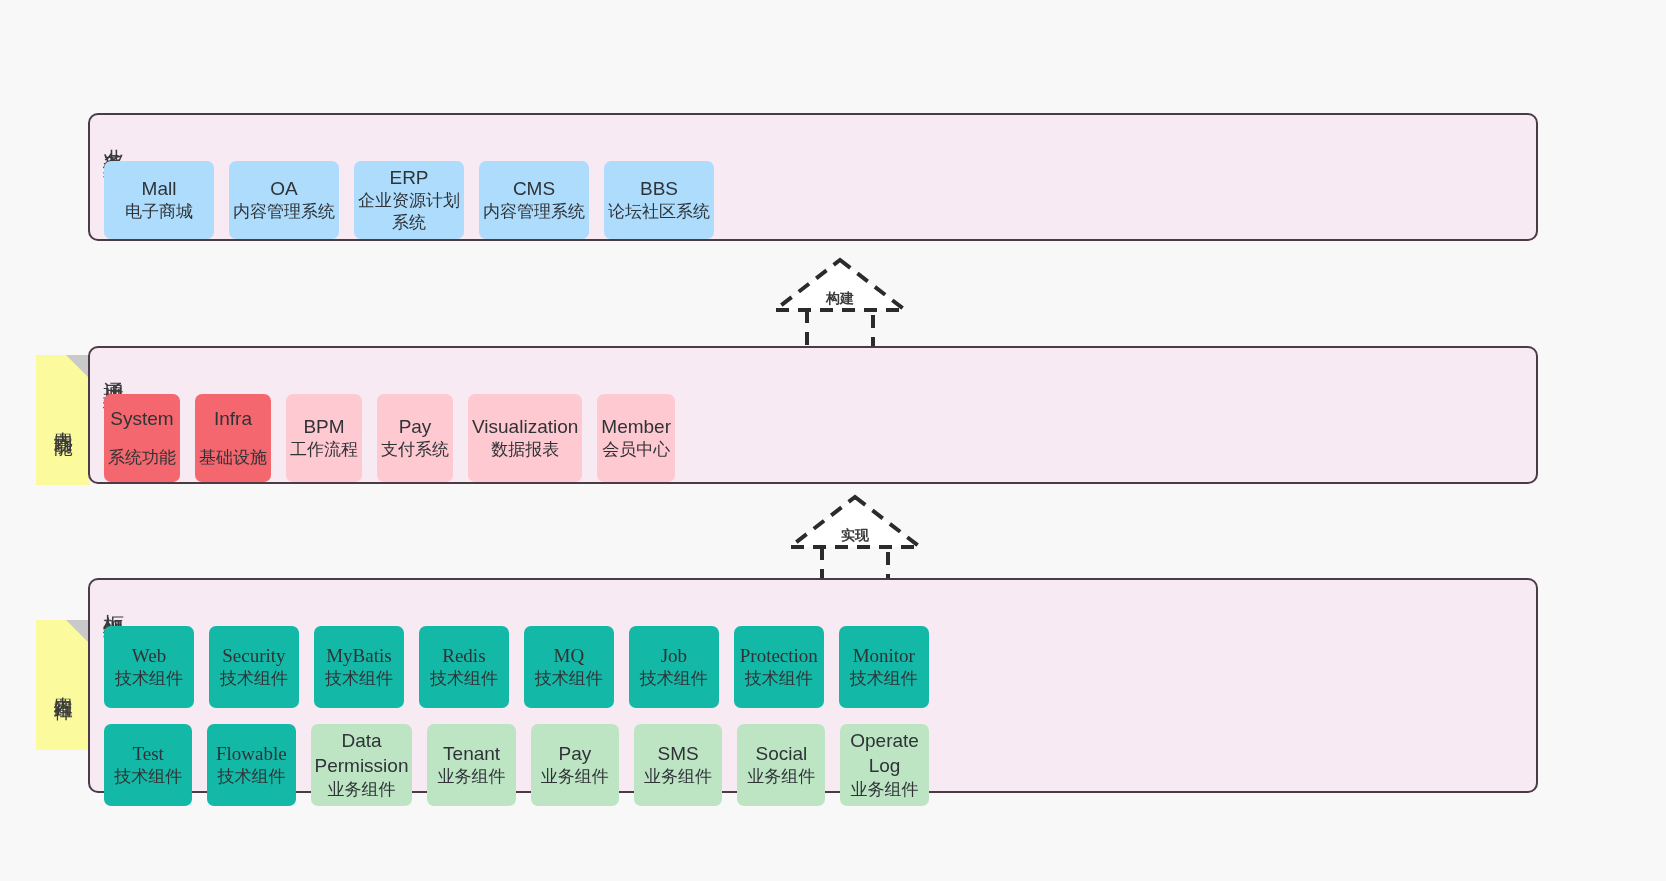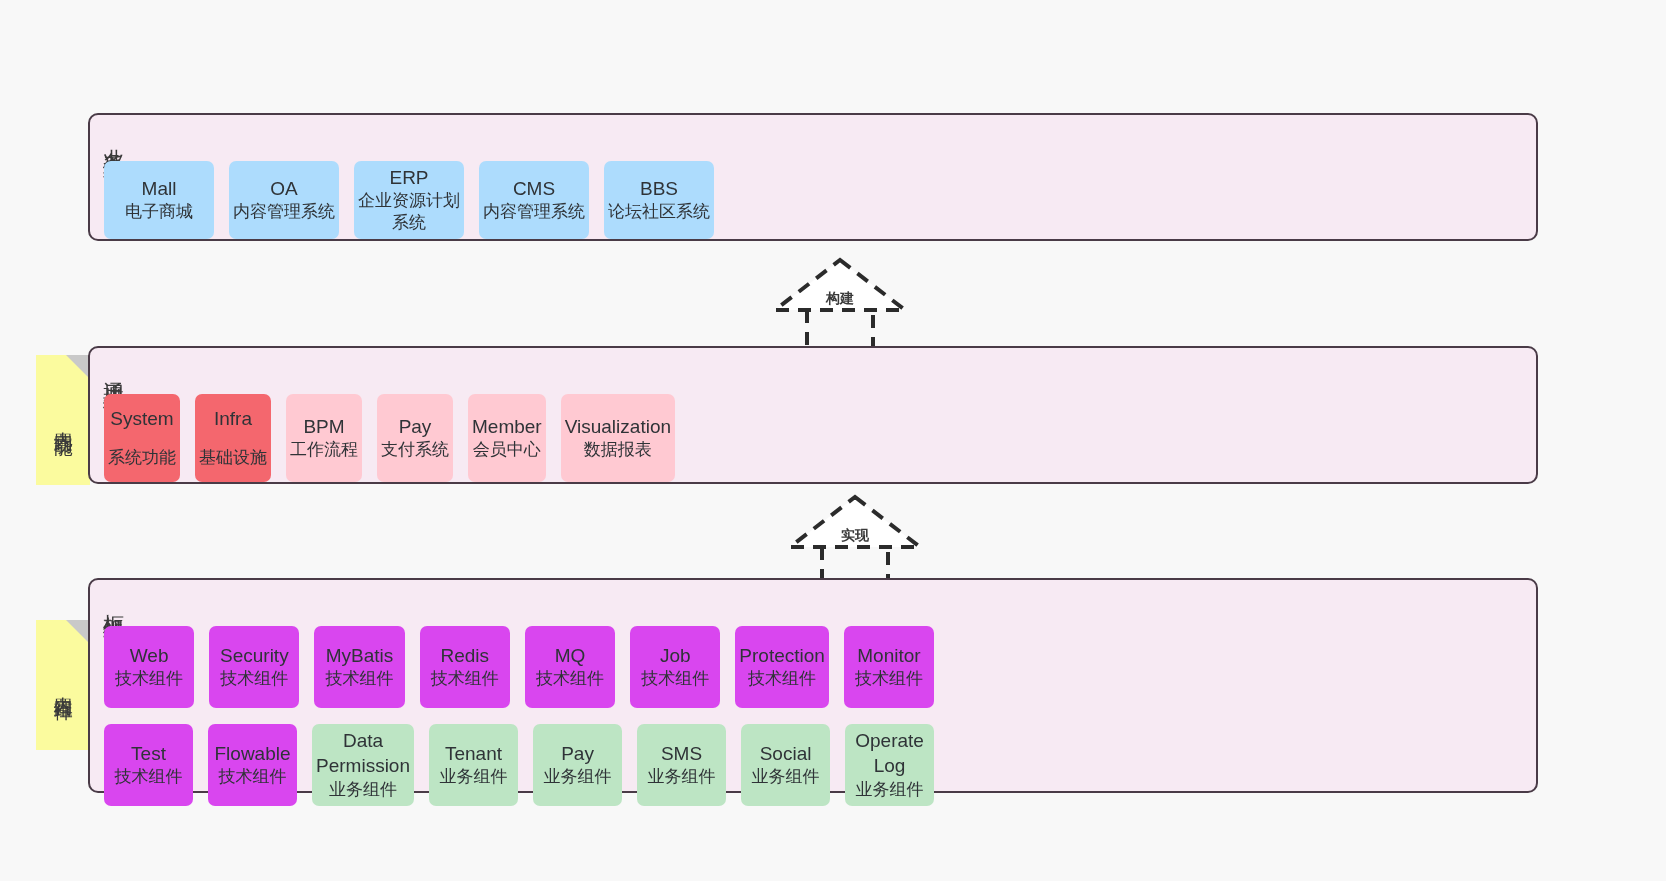--- a/index.html
+++ b/index.html
@@ -71,21 +71,21 @@
     color: #2F3337;
     line-height: 1.3;
     padding: 6px 4px;
   }
   .card .en { font-size: 19px; }
   .card .cn { font-size: 17px; }
 
   .card.blue        { background: #ADDCFD; }
   .card.red         { background: #F4676E; gap: 16px; }
   .card.pinklight   { background: #FFC9D2; }
-  .card.green       { background: #d946ef; }
+  .card.green       { background: #14b8a6; font-family: Liberation Serif, serif; }
   .card.greenlight  { background: #BDE5C4; }
 
   .h-biz   { height: 78px; }
   .h-mod   { height: 88px; }
   .h-comp  { height: 82px; }
 
   
   .note {
     position: absolute;
     width: 54px;
@@ -193,26 +193,26 @@
         </div>
         <div class="card pinklight h-mod">
           <span class="en">BPM</span>
           <span class="cn">工作流程</span>
         </div>
         <div class="card pinklight h-mod">
           <span class="en">Pay</span>
           <span class="cn">支付系统</span>
         </div>
         <div class="card pinklight h-mod">
+          <span class="en">Visualization</span>
+          <span class="cn">数据报表</span>
+        </div>
+        <div class="card pinklight h-mod">
           <span class="en">Member</span>
           <span class="cn">会员中心</span>
-        </div>
-        <div class="card pinklight h-mod">
-          <span class="en">Visualization</span>
-          <span class="cn">数据报表</span>
         </div>
       </div>
     </div>
   </div>
 
   <div class="uml" id="conn-implement" style="left:770px; top:489px;">
     <svg width="170" height="105" viewBox="0 0 170 105">
       <path d="M85 8 L150 58 L20 58 Z" fill="#FFFFFF" stroke="#2B2B2B" stroke-width="4" stroke-dasharray="13 9" stroke-linejoin="miter"></path>
       <path d="M52 58 L52 100 L118 100 L118 58" fill="none" stroke="#2B2B2B" stroke-width="4" stroke-dasharray="13 9"></path>
     </svg>

